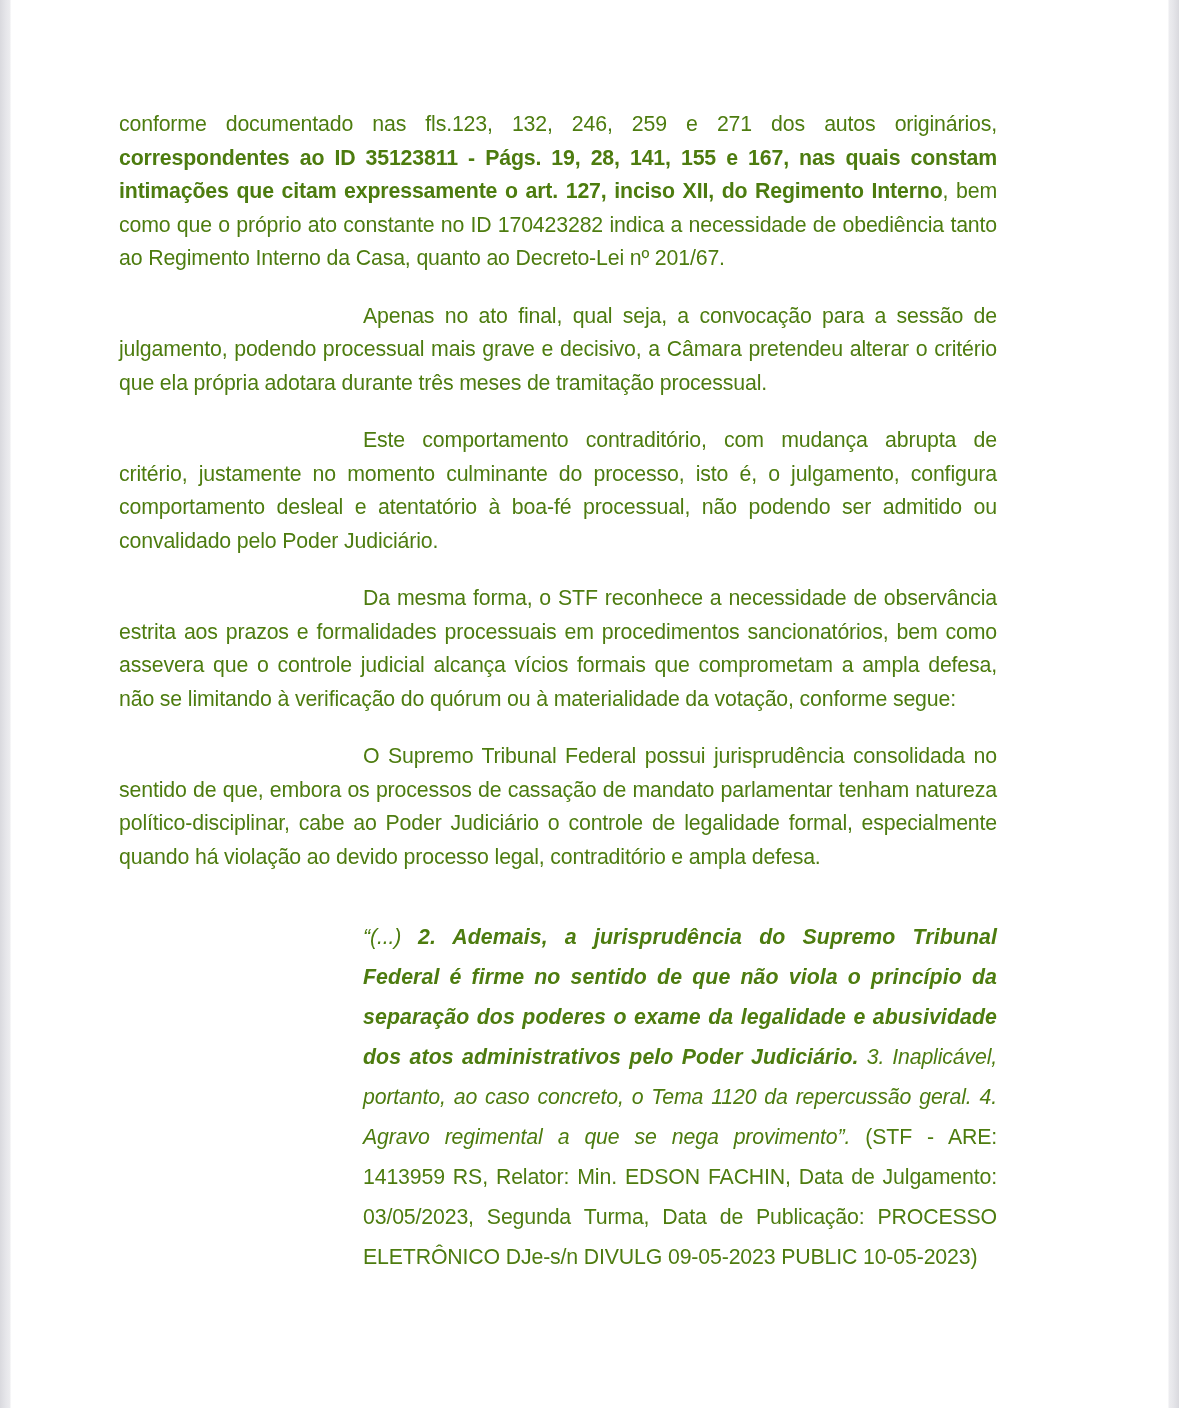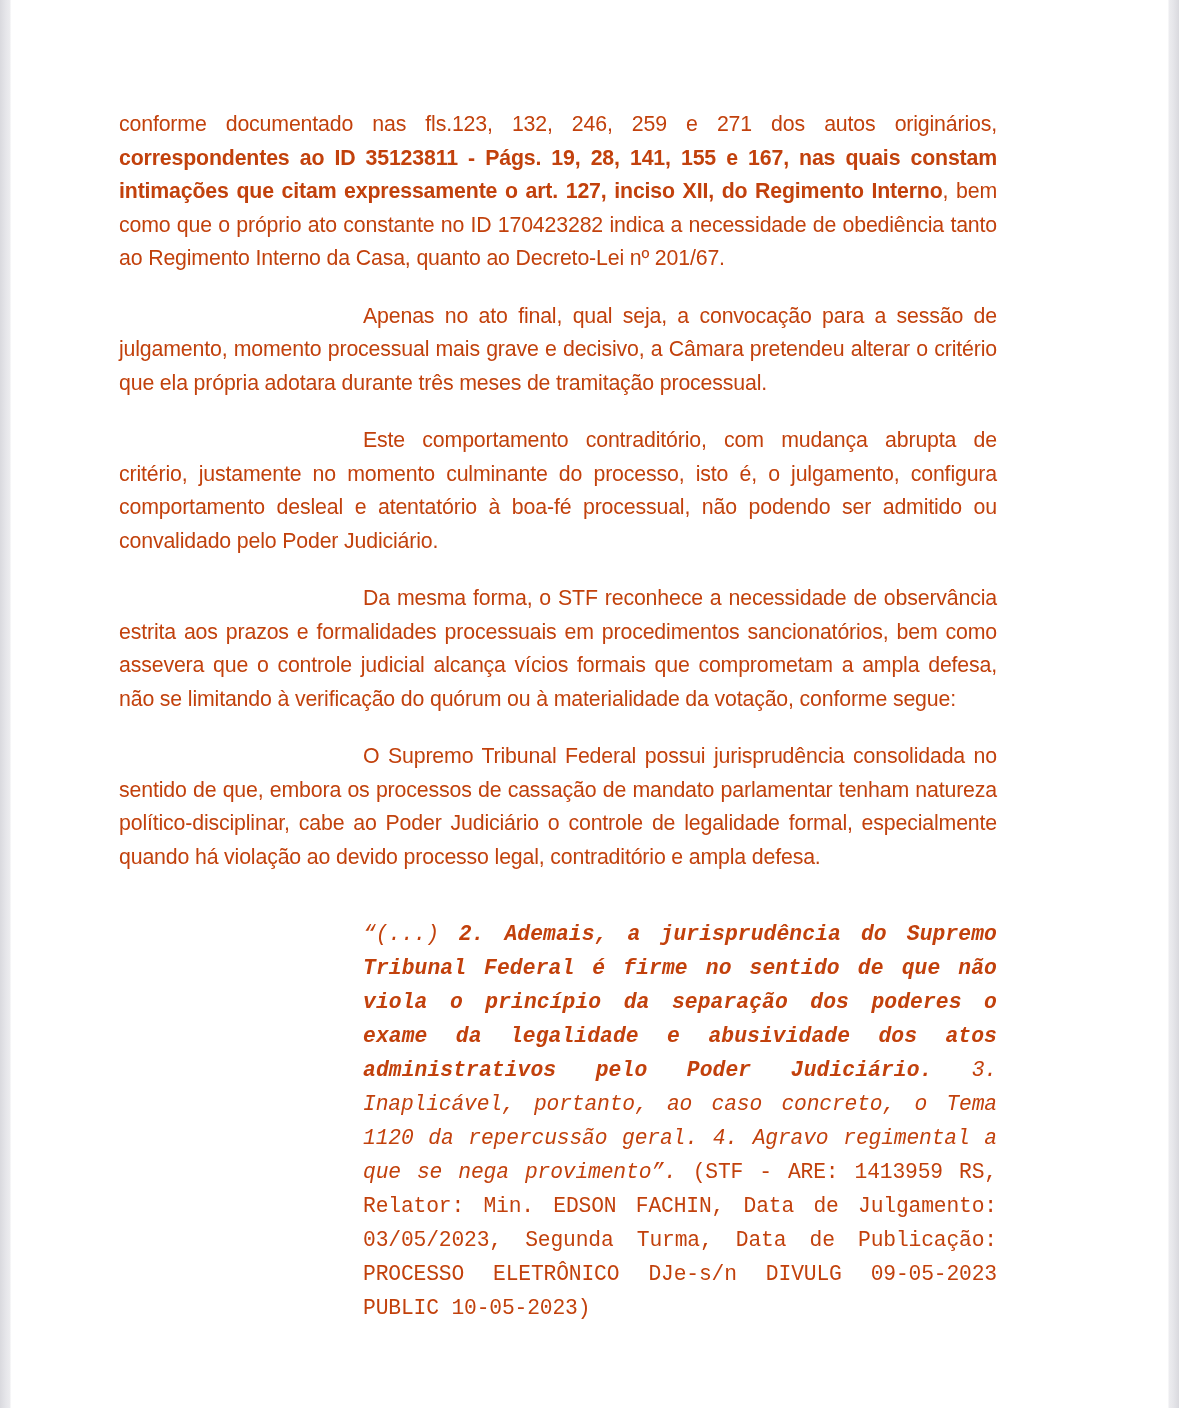--- a/index.html
+++ b/index.html
@@ -25,53 +25,52 @@
       background: #ffffff;
     }
     .content {
       position: absolute;
       left: 108px;
       top: 108px;
       width: 878px;
       font-family: "Liberation Sans", sans-serif;
       font-size: 21.3px;
       line-height: 33.5px;
-      color: #c2410c;
+      color: #4d7c0f;
       letter-spacing: -0.15px;
     }
     .para {
       margin: 0 0 24px 0;
       text-align: justify;
       text-indent: 244px;
     }
     .para.first {
       text-indent: 0;
     }
     .para b {
       font-weight: bold;
     }
     .quote {
       margin: 43px 0 0 244px;
       text-align: justify;
-      line-height: 34px;
-      font-family: Liberation Mono, monospace;
+      line-height: 40px;
     }
     .quote .it { font-style: italic; }
     .quote .bi { font-style: italic; font-weight: bold; letter-spacing: 0.1px; }
   </style>
 </head>
 <body>
 
 <div class="viewer">
   <div class="page">
     <div class="content">
 
       <p class="para first"><span>conforme documentado nas fls.123, 132, 246, 259 e 271 dos autos originários, </span><b>correspondentes ao ID 35123811 - Págs. 19, 28, 141, 155 e 167, nas quais constam intimações que citam expressamente o art. 127, inciso XII, do Regimento Interno</b><span>, bem como que o próprio ato constante no ID 170423282 indica a necessidade de obediência tanto ao Regimento Interno da Casa, quanto ao Decreto-Lei nº 201/67.</span></p>
 
-      <p class="para">Apenas no ato final, qual seja, a convocação para a sessão de julgamento, momento processual mais grave e decisivo, a Câmara pretendeu alterar o critério que ela própria adotara durante três meses de tramitação processual.</p>
+      <p class="para">Apenas no ato final, qual seja, a convocação para a sessão de julgamento, podendo processual mais grave e decisivo, a Câmara pretendeu alterar o critério que ela própria adotara durante três meses de tramitação processual.</p>
 
       <p class="para">Este comportamento contraditório, com mudança abrupta de critério, justamente no momento culminante do processo, isto é, o julgamento, configura comportamento desleal e atentatório à boa-fé processual, não podendo ser admitido ou convalidado pelo Poder Judiciário.</p>
 
       <p class="para">Da mesma forma, o STF reconhece a necessidade de observância estrita aos prazos e formalidades processuais em procedimentos sancionatórios, bem como assevera que o controle judicial alcança vícios formais que comprometam a ampla defesa, não se limitando à verificação do quórum ou à materialidade da votação, conforme segue:</p>
 
       <p class="para">O Supremo Tribunal Federal possui jurisprudência consolidada no sentido de que, embora os processos de cassação de mandato parlamentar tenham natureza político-disciplinar, cabe ao Poder Judiciário o controle de legalidade formal, especialmente quando há violação ao devido processo legal, contraditório e ampla defesa.</p>
 
       <p class="quote"><span class="it">“(...) </span><span class="bi">2. Ademais, a jurisprudência do Supremo Tribunal Federal é firme no sentido de que não viola o princípio da separação dos poderes o exame da legalidade e abusividade dos atos administrativos pelo Poder Judiciário.</span><span class="it"> 3. Inaplicável, portanto, ao caso concreto, o Tema 1120 da repercussão geral. 4. Agravo regimental a que se nega provimento”.</span><span> (STF - ARE: 1413959 RS, Relator: Min. EDSON FACHIN, Data de Julgamento: 03/05/2023, Segunda Turma, Data de Publicação: PROCESSO ELETRÔNICO DJe-s/n DIVULG 09-05-2023 PUBLIC 10-05-2023)</span></p>
 
     </div>

